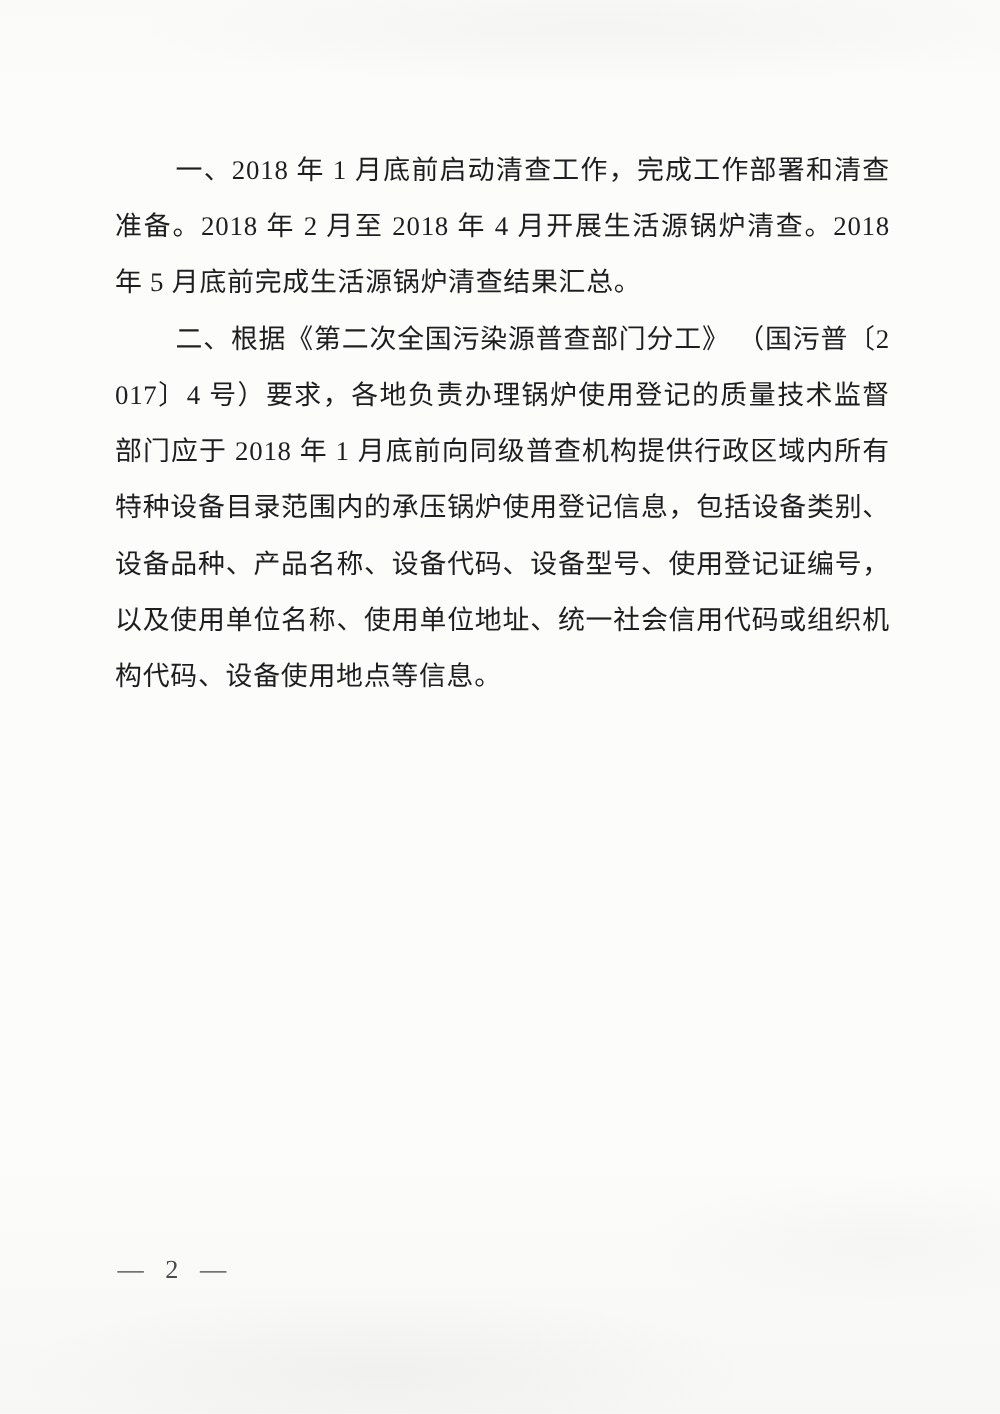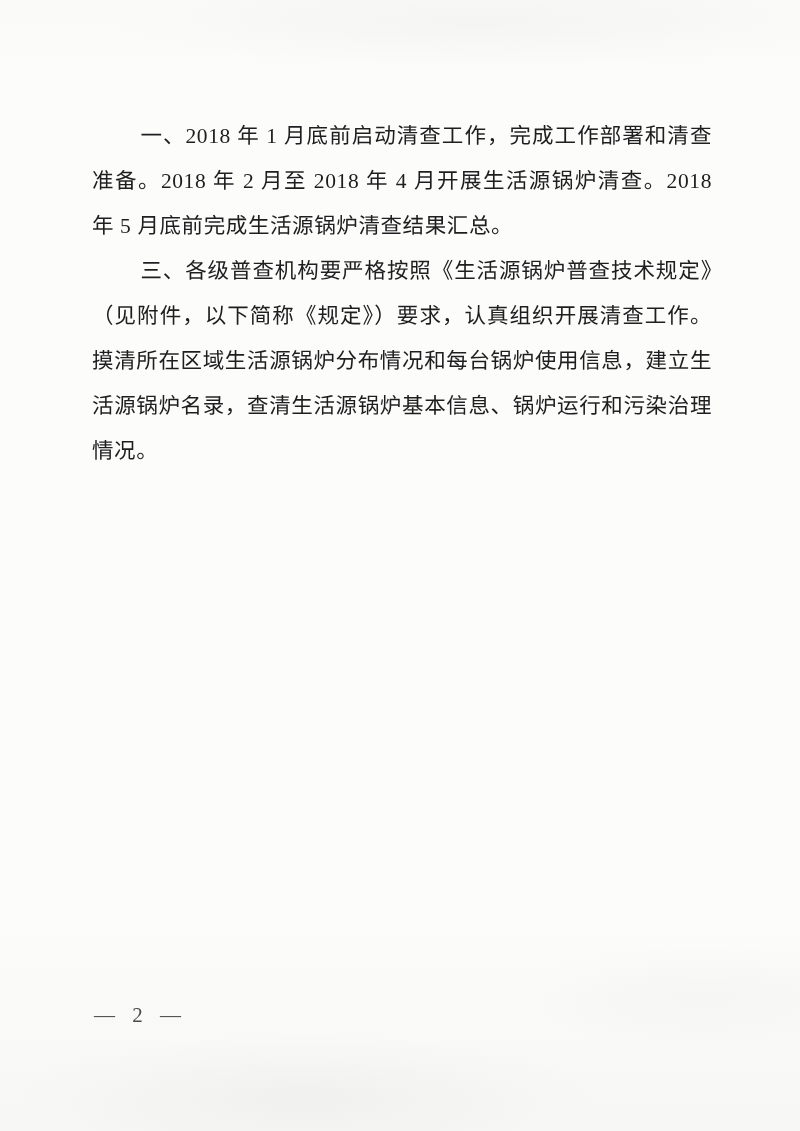--- a/index.html
+++ b/index.html
@@ -54,16 +54,16 @@
     color: var(--ink-soft);
     font-weight: 400;
   }
 </style>
 </head>
 <body>
 
 <div class="page">
   <div class="content">
     <p class="para">一、2018 年 1 月底前启动清查工作，完成工作部署和清查准备。2018 年 2 月至 2018 年 4 月开展生活源锅炉清查。2018 年 5 月底前完成生活源锅炉清查结果汇总。</p>
-    <p class="para">三、各级普查机构要严格按照《生活源锅炉普查技术规定》（见附件，以下简称《规定》）要求，认真组织开展清查工作。摸清所在区域生活源锅炉分布情况和每台锅炉使用信息，建立生活源锅炉名录，查清生活源锅炉基本信息、锅炉运行和污染治理情况。</p>
+    <p class="para">二、根据《第二次全国污染源普查部门分工》 （国污普〔2017〕4 号）要求，各地负责办理锅炉使用登记的质量技术监督部门应于 2018 年 1 月底前向同级普查机构提供行政区域内所有特种设备目录范围内的承压锅炉使用登记信息，包括设备类别、设备品种、产品名称、设备代码、设备型号、使用登记证编号，以及使用单位名称、使用单位地址、统一社会信用代码或组织机构代码、设备使用地点等信息。</p>
   </div>
   <div class="footer">— 2 —</div>
 </div>
 
 </body></html>

